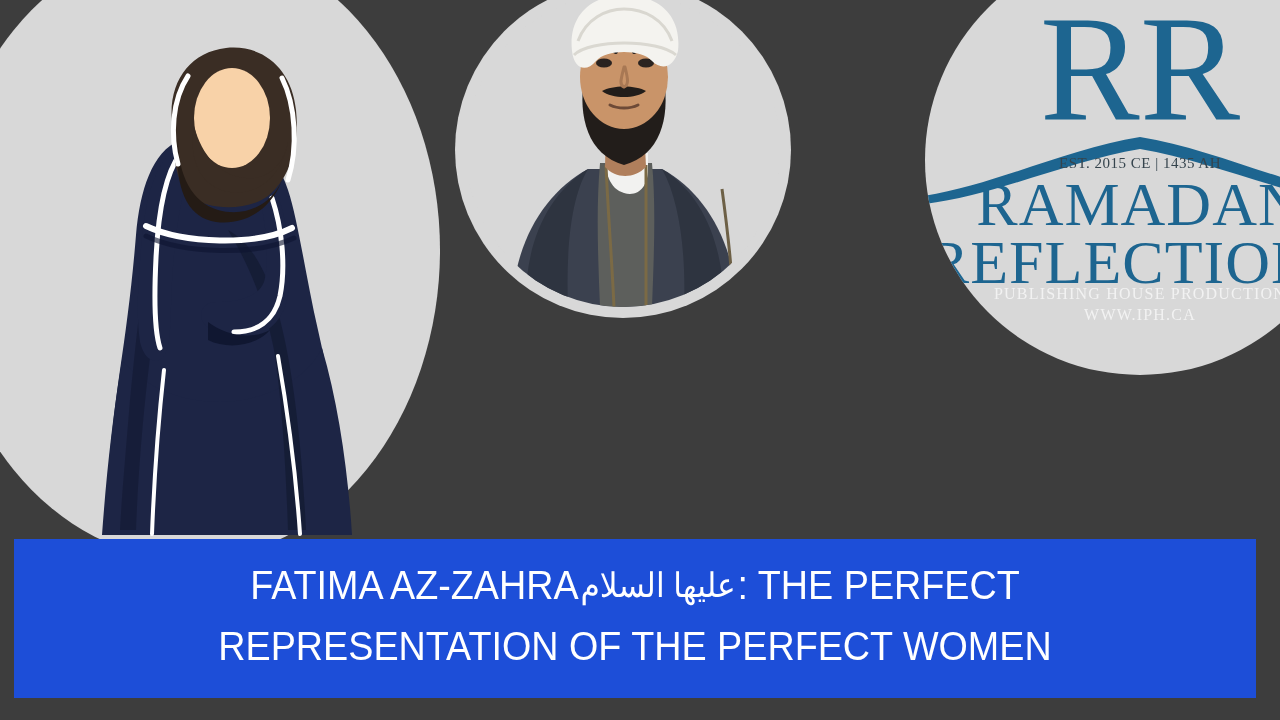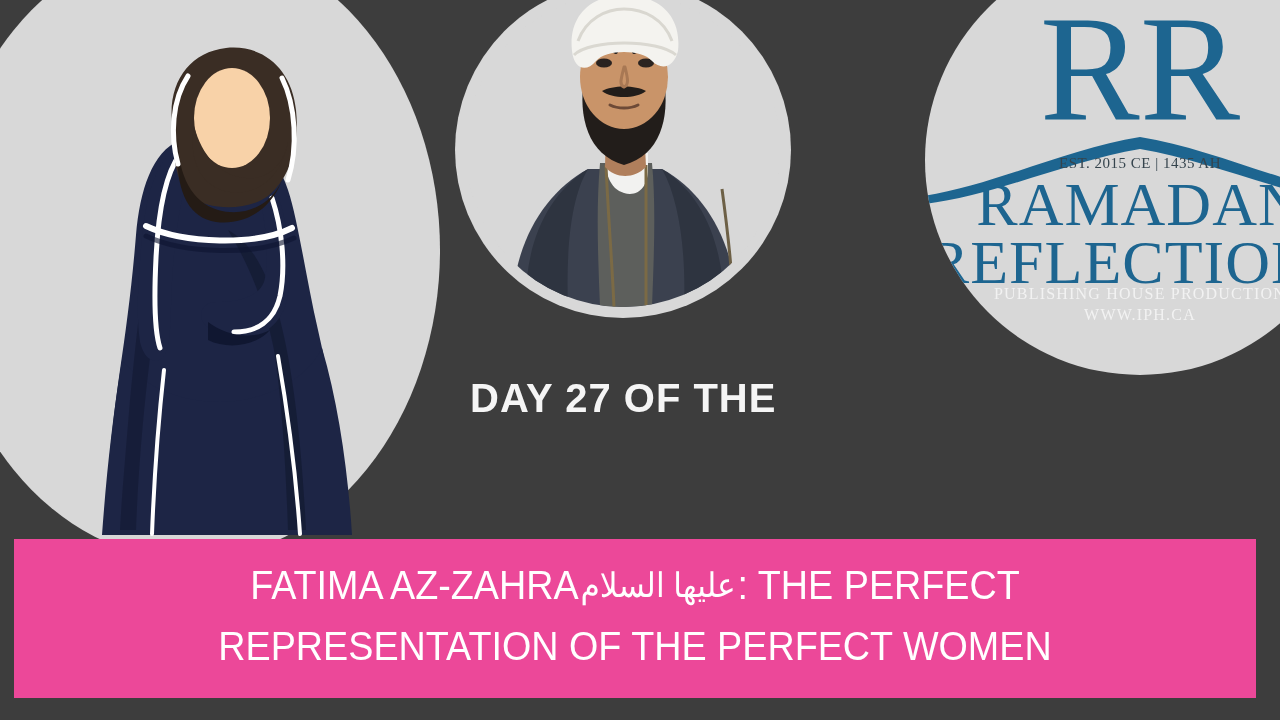--- a/index.html
+++ b/index.html
@@ -46,21 +46,21 @@
   #logo-tag-2{position:absolute;left:0;right:0;top:361px;text-align:center;
             font-family:"Liberation Serif", serif;color:#f2f2f2;font-size:16px;letter-spacing:1.2px;}
 
   
   #day-title{position:absolute;left:470px;top:374px;width:560px;color:#f5f5f5;
              font-family:"Liberation Sans", sans-serif;font-weight:bold;
              font-size:40px;line-height:1.22;letter-spacing:1px;}
   #day-title div{white-space:nowrap;}
 
   
-  #banner{position:absolute;left:14px;top:539px;width:1242px;height:159px;background:#ec4899;}
+  #banner{position:absolute;left:14px;top:539px;width:1242px;height:159px;background:#1d4ed8;}
   #banner-text{position:absolute;left:0;top:16px;width:1242px;text-align:center;color:#ffffff;
                font-family:"Liberation Sans", sans-serif;font-weight:normal;
                font-size:41px;line-height:1.48;letter-spacing:0px;}
   #banner-text .line{white-space:nowrap;transform:scaleX(.92);display:block;}
   .honorific{font-size:34px;display:inline-block;vertical-align:2px;padding:0 2px;}
 </style>
 </head>
 <body>
 
 <div id="stage">
@@ -153,21 +153,20 @@
       </svg>
       <div id="est-line">EST. 2015 CE | 1435 AH</div>
       <div id="wordmark-1">RAMADAN</div>
       <div id="wordmark-2">REFLECTIONS</div>
       <div id="logo-tag-1">PUBLISHING HOUSE PRODUCTION</div>
       <div id="logo-tag-2">WWW.IPH.CA</div>
     </div>
   </div>
 
   <div id="day-title">
-    <div>DAY 27 OF THE</div>
   </div>
 
   <div id="banner">
     <div id="banner-text">
       <span class="line"><span>FATIMA AZ-ZAHRA</span><span class="honorific">عليها السلام</span><span>: THE PERFECT</span></span>
       <span class="line">REPRESENTATION OF THE PERFECT WOMEN</span>
     </div>
   </div>
 
 </div>

